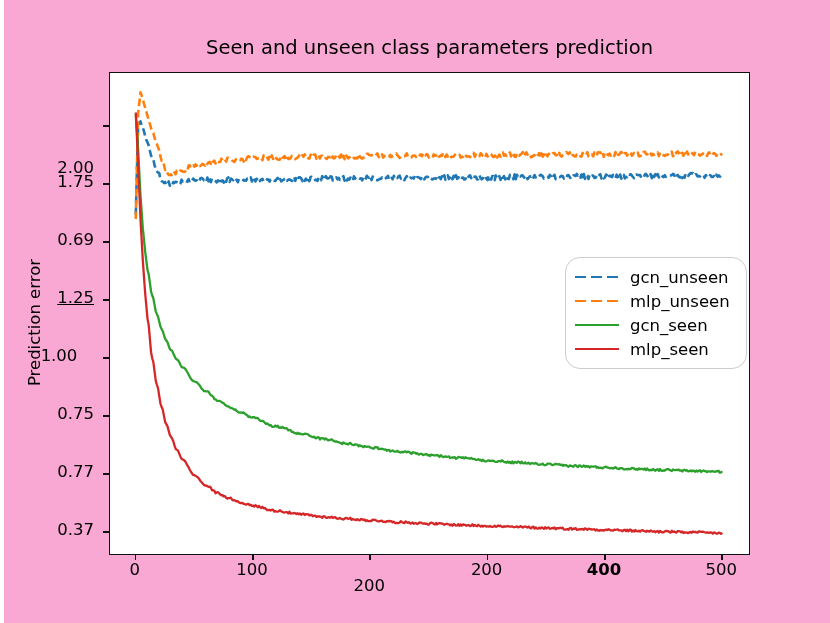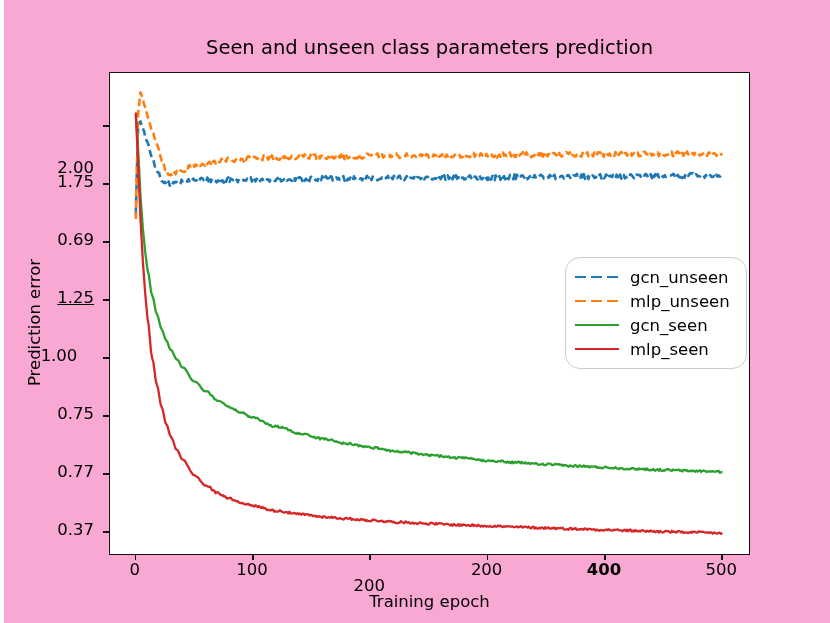--- a/index.html
+++ b/index.html
@@ -121,21 +121,20 @@
   svg { display: block; }
 </style>
 </head>
 <body>
 
 <div id="figure">
 
   <div class="chart-title">Seen and unseen class parameters prediction</div>
 
   <div class="ylabel">Prediction error</div>
-  <div class="xlabel">Training epoch</div>
 
   <div id="ytick-labels">
       <div class="tick-label-y" style="top: 522.13px;">0.37</div>
       <div class="tick-label-y" style="top: 464.159px;">0.77</div>
       <div class="tick-label-y" style="top: 406.188px;">0.75</div>
       <div class="tick-label-y" style="top: 348.217px; text-align: center;">1.00</div>
       <div class="tick-label-y" style="top: 290.246px; text-decoration: underline;">1.25</div>
       <div class="tick-label-y" style="top: 232.275px;">0.69</div>
       <div class="tick-label-y" style="top: 174.304px;">1.75</div>
       <div class="tick-label-y" style="top: 116.333px; margin-top: 44px;">2.00</div>

